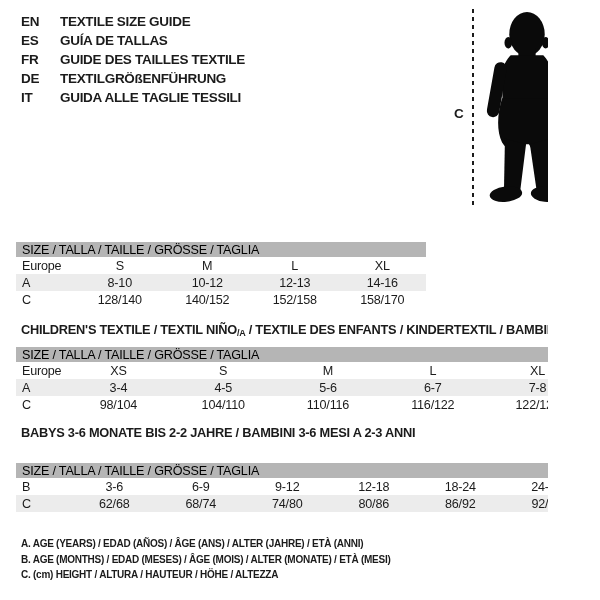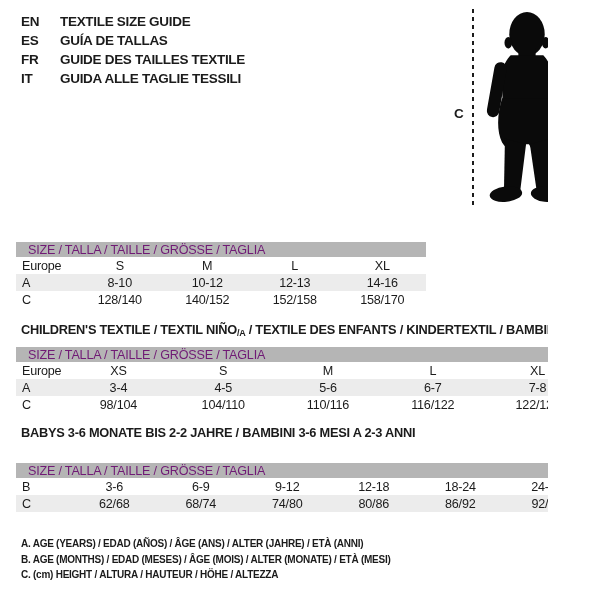--- a/index.html
+++ b/index.html
@@ -26,21 +26,21 @@
   .sub{font-size:9px;vertical-align:-2px;}
   
   table.size-table{position:absolute;left:16px;border-collapse:collapse;table-layout:fixed;}
   table.t1{width:410px;top:242px;}
   table.t2{width:574px;top:347px;}
   table.t3{width:574px;top:463px;}
   .size-table td{padding:0;font-size:12.6px;letter-spacing:-0.2px;text-align:center;vertical-align:middle;white-space:nowrap;}
   .size-table tr{height:17px;}
   .size-table tr.bar{height:15px;}
   .size-table tr.bar td{
-    background:#b5b5b5;text-align:left;padding-left:12px;color:#701a75;font-size:12.6px;
+    background:#b5b5b5;text-align:left;padding-left:6px;color:#000000;font-size:12.6px;
   }
   .size-table td.lbl{text-align:left;padding-left:6px;}
   .size-table tr.shaded td{background:#ececec;}
   
   .footnotes{position:absolute;left:21px;top:536px;font-size:10px;font-weight:bold;letter-spacing:-0.25px;line-height:15.5px;}
 </style>
 </head>
 <body>
 
 <div class="canvas">
@@ -50,20 +50,24 @@
       <span class="lang-code">EN</span>
       <span>TEXTILE SIZE GUIDE</span>
     </div>
     <div class="lang-row">
       <span class="lang-code">ES</span>
       <span>GUÍA DE TALLAS</span>
     </div>
     <div class="lang-row">
       <span class="lang-code">FR</span>
       <span>GUIDE DES TAILLES TEXTILE</span>
+    </div>
+    <div class="lang-row">
+      <span class="lang-code">DE</span>
+      <span>TEXTILGRÖßENFÜHRUNG</span>
     </div>
     <div class="lang-row">
       <span class="lang-code">IT</span>
       <span>GUIDA ALLE TAGLIE TESSILI</span>
     </div>
   </div>
 
   <span class="fig-label">C</span>
   <div class="dash-line"></div>
   <svg class="baby-svg" viewBox="0 0 96 208" aria-hidden="true">

